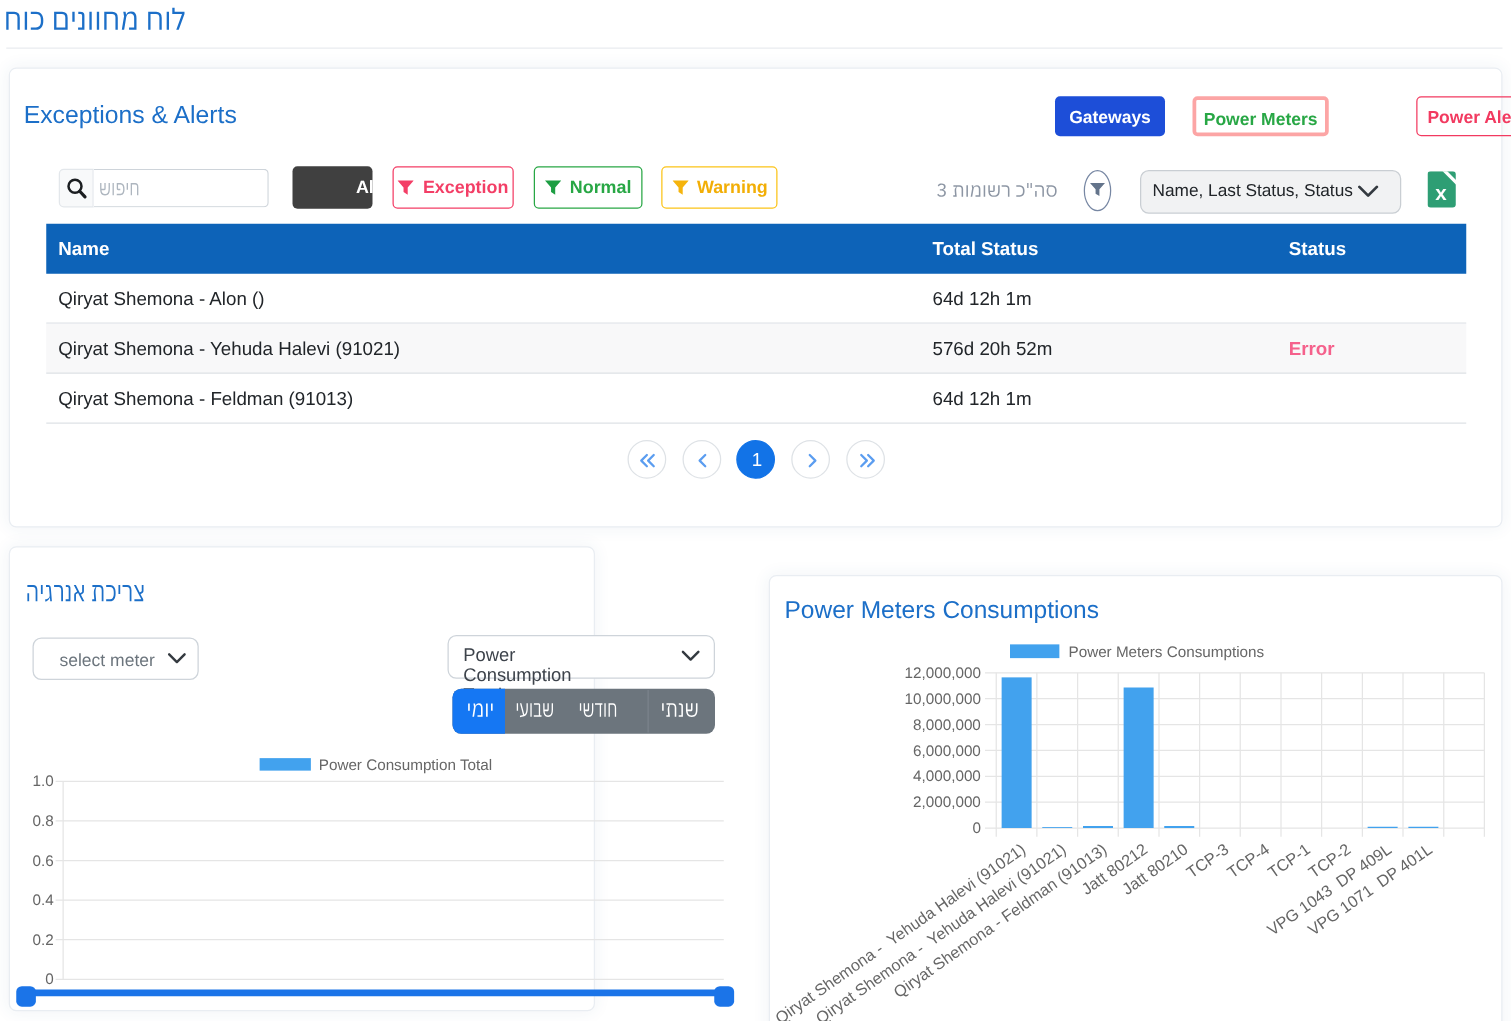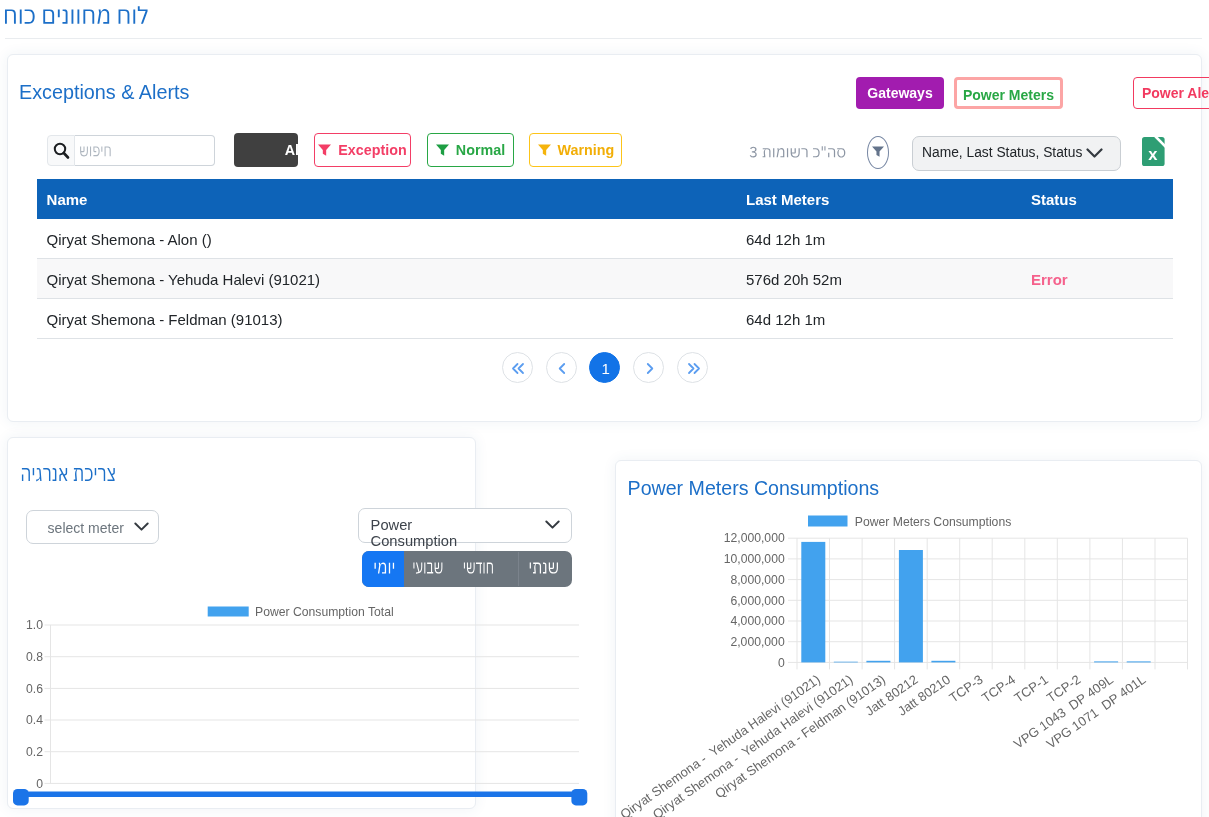--- a/index.html
+++ b/index.html
@@ -8,21 +8,21 @@
 .abs { position:absolute; }
 .hr { position:absolute; left:5px; top:38px; width:1197px; height:1px; background:#e9ecef; }
 .card { position:absolute; background:#fff; border:1px solid #e9edf2; border-radius:6px;
   box-shadow:0 0 14px rgba(45,80,130,.07); }
 #c1 { left:7px; top:54px;  width:1195px; height:368px; }
 #c2 { left:7px; top:437px; width:469px;  height:372px; }
 #c3 { left:615px; top:436px; width:587px; height:373px;margin-top:24px; }
 .ptitle { position:absolute; color:#1c6fc8; font-size:20px; line-height:20px; }
 .btn { position:absolute; height:32px; line-height:30px; text-align:center;
   font-size:14px; font-weight:bold; border-radius:4px; }
-.btn-blue  { background:#a21caf; color:#fff; line-height:32px;margin-left:12px; }
+.btn-blue  { background:#1d4ed8; color:#fff; line-height:32px; }
 .btn-green { border:3px solid #fca5a5; color:#28a745; }
 .btn-pink  { border:1px solid #f23a60; color:#f23a60; }
 .fbtn { position:absolute; top:78px; height:34px; border-radius:4px; font-size:14.3px;
   font-weight:bold; display:flex; align-items:center; justify-content:center; gap:7px; }
 .fbtn svg { display:block; }
 .tcell { position:absolute; font-size:15px; }
 .row { position:absolute; left:29px; width:1136px; height:40px; border-bottom:1px solid #dee2e6; }
 .pcirc { position:absolute; top:297px; width:31px; height:31px; border-radius:50%;
   border:1px solid #dee2e6; background:#fff; }
 .pcirc svg { position:absolute; left:0; top:0; }
@@ -81,21 +81,21 @@
     </svg>
 
   <svg class="abs" style="left:1134px; top:82px;" width="24" height="30" viewBox="0 0 24 30">
     <rect x="0" y="0" width="22.6" height="29" rx="2.6" fill="#2e9e74"></rect>
     <line x1="13" y1="-1" x2="24" y2="10" stroke="#ffffff" stroke-width="2.6"></line>
     <text x="10.9" y="23" text-anchor="middle" font-size="16.5" font-weight="bold" fill="#fff" font-family="Liberation Sans">x</text>
   </svg>
 
   <div class="abs" style="left:29px; top:124px; width:1136px; height:40px; background:#0d63b8;"></div>
   <div class="tcell" style="left:38.6px; top:136px; color:#fff; font-weight:bold;">Name</div>
-  <div class="tcell" style="left:738px; top:136px; color:#fff; font-weight:bold;">Last Meters</div>
+  <div class="tcell" style="left:738px; top:136px; color:#fff; font-weight:bold;">Total Status</div>
   <div class="tcell" style="left:1023px; top:136px; color:#fff; font-weight:bold;">Status</div>
 
   <div class="row" style="top:164px;"></div>
   <div class="row" style="top:204px; background:#f8f8f9;"></div>
   <div class="row" style="top:244px;"></div>
 
   <div class="tcell" style="left:38.6px; top:176px; color:#212529;">Qiryat Shemona - Alon ()</div>
   <div class="tcell" style="left:738px;  top:176px; color:#212529;">64d 12h 1m</div>
   <div class="tcell" style="left:38.6px; top:216px; color:#212529;">Qiryat Shemona - Yehuda Halevi (91021)</div>
   <div class="tcell" style="left:738px;  top:216px; color:#212529;">576d 20h 52m</div>

